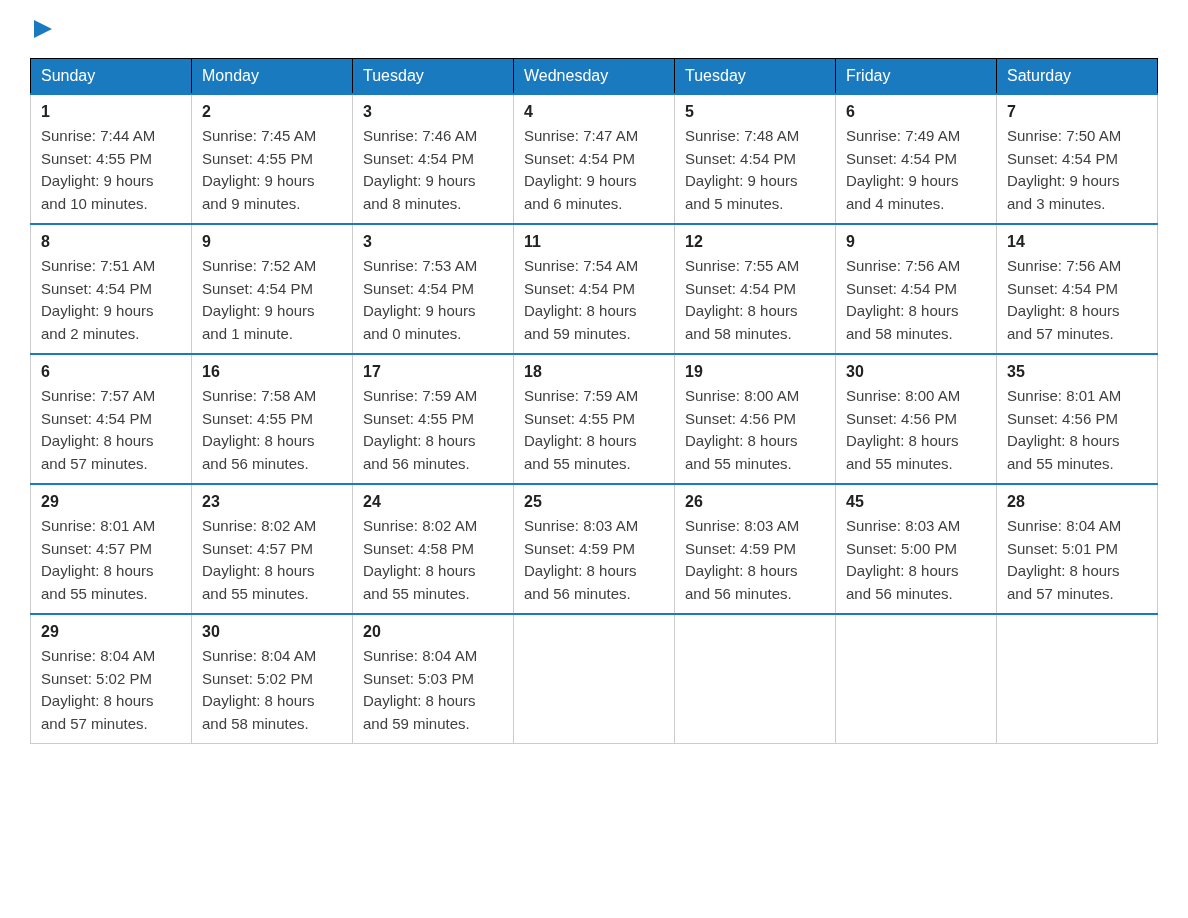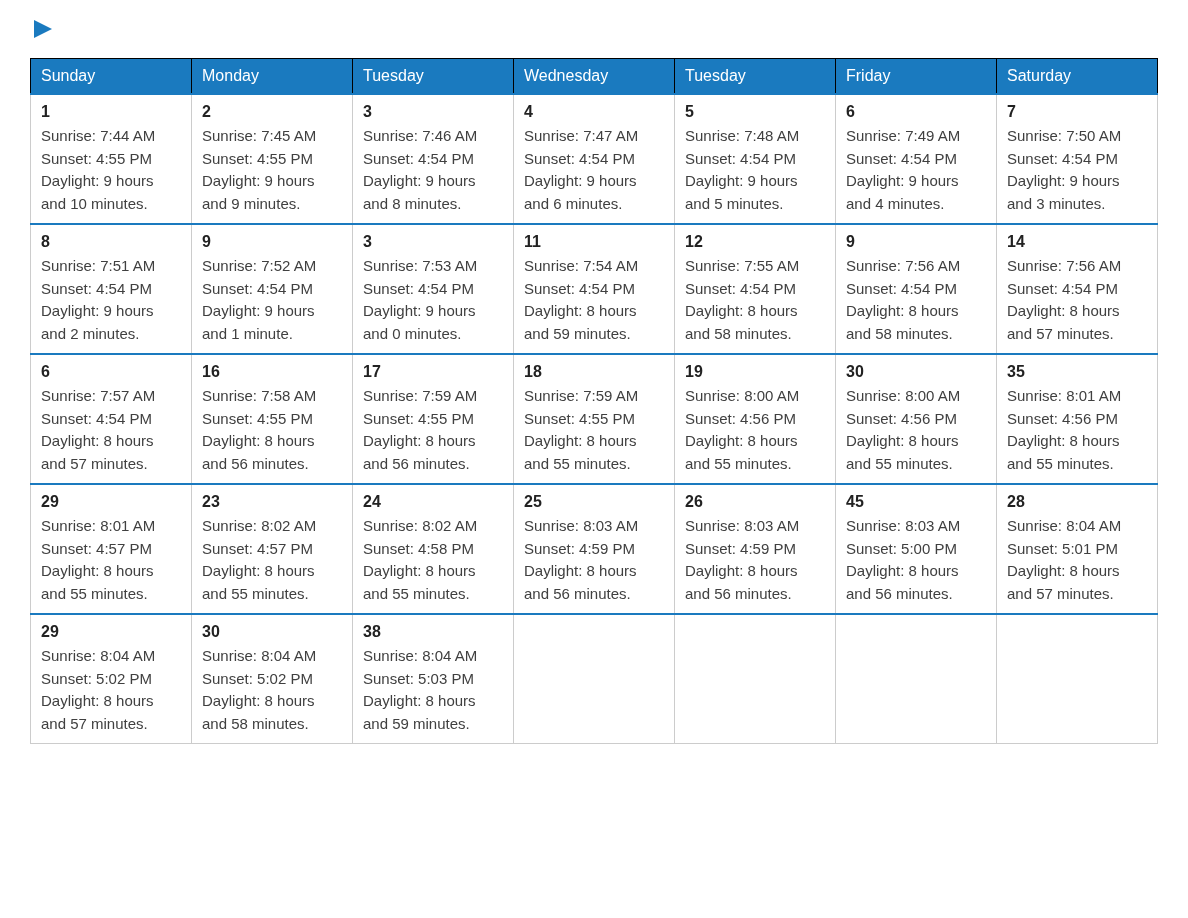--- a/index.html
+++ b/index.html
@@ -245,21 +245,21 @@
       <tr>
         <td>
           <span class="day-number">29</span>
         <div class="day-info">Sunrise: 8:04 AM<br>Sunset: 5:02 PM<br>Daylight: 8 hours and 57 minutes.</div>
         </td>
         <td>
           <span class="day-number">30</span>
         <div class="day-info">Sunrise: 8:04 AM<br>Sunset: 5:02 PM<br>Daylight: 8 hours and 58 minutes.</div>
         </td>
         <td>
-          <span class="day-number">38</span>
+          <span class="day-number">20</span>
         <div class="day-info">Sunrise: 8:04 AM<br>Sunset: 5:03 PM<br>Daylight: 8 hours and 59 minutes.</div>
         </td>
         <td class="empty-cell"></td>
         <td class="empty-cell"></td>
         <td class="empty-cell"></td>
         <td class="empty-cell"></td>
       </tr>
     </tbody>
 </table>
 

